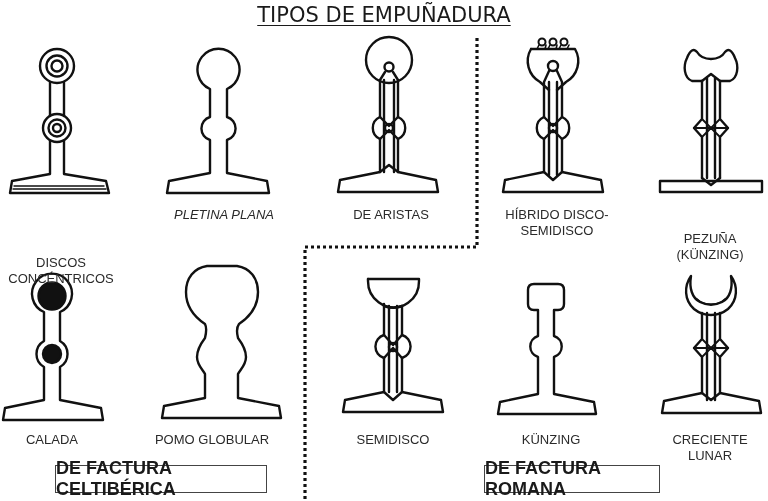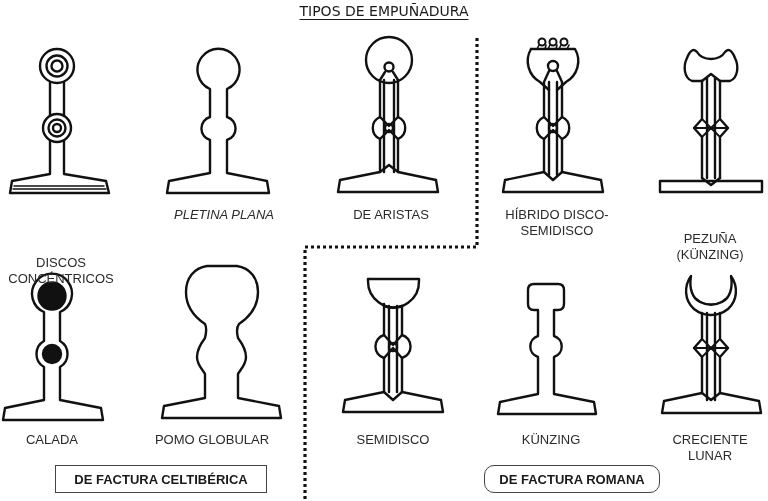--- a/index.html
+++ b/index.html
@@ -1,30 +1,30 @@
 <!DOCTYPE html>
 <html><head>
 <meta charset="utf-8">
 <style>
   html, body { margin: 0; padding: 0; background: #ffffff; }
   body { width: 768px; height: 501px; position: relative; overflow: hidden; font-family: "DejaVu Sans", sans-serif; }
   .title {
     position: absolute; left: 0; width: 768px; top: 3px; text-align: center;
-    font-family: "DejaVu Sans", sans-serif; font-size: 14px; color: #1a1a1a;
+    font-family: "DejaVu Sans", sans-serif; font-size: 21px; color: #1a1a1a;
     letter-spacing: 0px;
   }
   .title span { text-decoration: underline; text-underline-offset: 3px; text-decoration-thickness: 1px; }
   svg.art { position: absolute; left: 0; top: 0; }
   .label {
     position: absolute; text-align: center; font-family: "Liberation Sans", sans-serif;
     font-size: 13px; line-height: 16px; color: #2a2a2a; transform: translateX(-50%); white-space: pre-line;
   }
   .group-box {
     position: absolute; border: 1.3px solid #444; background: #fff;
-    font-family: "Liberation Sans", sans-serif; font-weight: bold; font-size: 13px;
+    font-family: "Liberation Sans", sans-serif; font-weight: bold; font-size: 18px;
     color: #1a1a1a; display: flex; align-items: center; justify-content: center; box-sizing: border-box;
   }
 </style>
 </head>
 <body>
 
 <div class="title"><span>TIPOS DE EMPUÑADURA</span></div>
 
 <svg class="art" width="768" height="501" viewBox="0 0 768 501" xmlns="http://www.w3.org/2000/svg" fill="none" stroke="#111" stroke-width="2.4" stroke-linejoin="round" stroke-linecap="round">
 
@@ -127,13 +127,13 @@
 (KÜNZING)</div>
 
 <div class="label" style="left:52px; top:432px;">CALADA</div>
 <div class="label" style="left:212px; top:432px;">POMO GLOBULAR</div>
 <div class="label" style="left:393px; top:432px;">SEMIDISCO</div>
 <div class="label" style="left:551px; top:432px;">KÜNZING</div>
 <div class="label" style="left:710px; top:432px;">CRECIENTE
 LUNAR</div>
 
 <div class="group-box" style="left:55px; top:465px; width:212px; height:28px;">DE FACTURA CELTIBÉRICA</div>
-<div class="group-box" style="left:484px; top:465px; width:176px; height:28px;border-radius:10px;">DE FACTURA ROMANA</div>
+<div class="group-box" style="left:484px; top:465px; width:176px; height:28px;">DE FACTURA ROMANA</div>
 
 </body></html>

